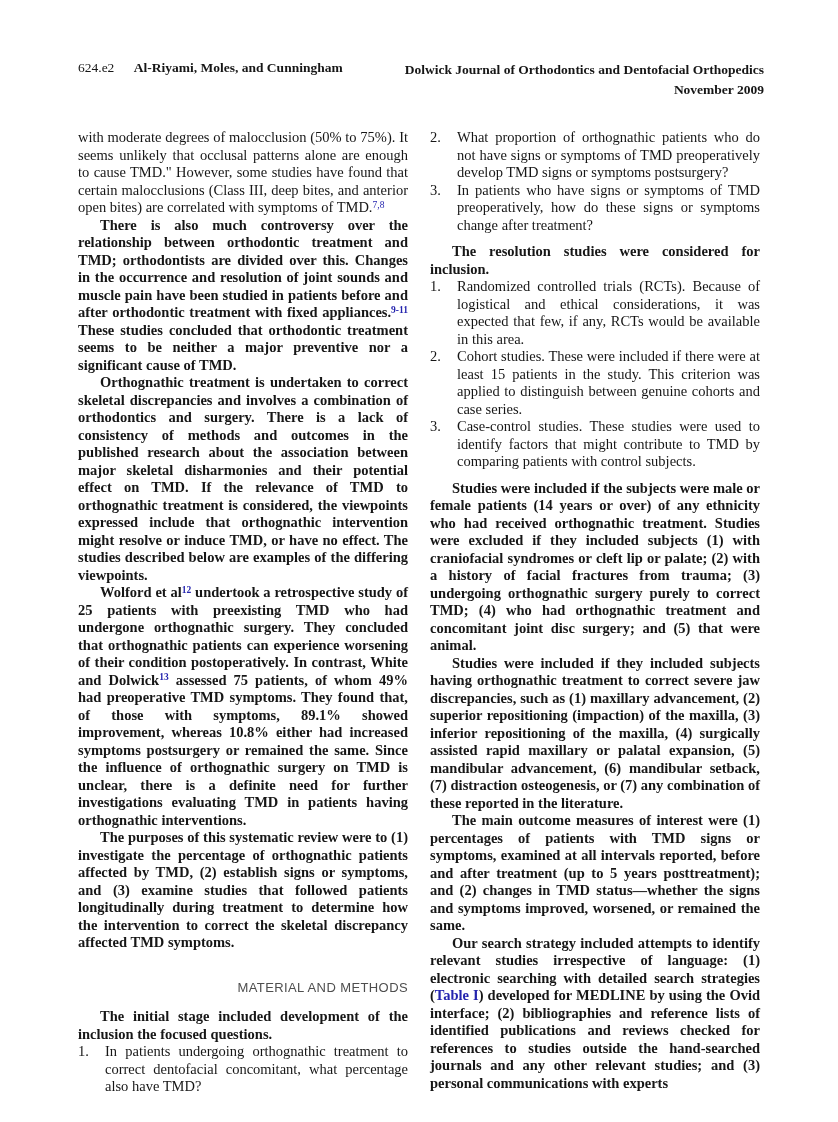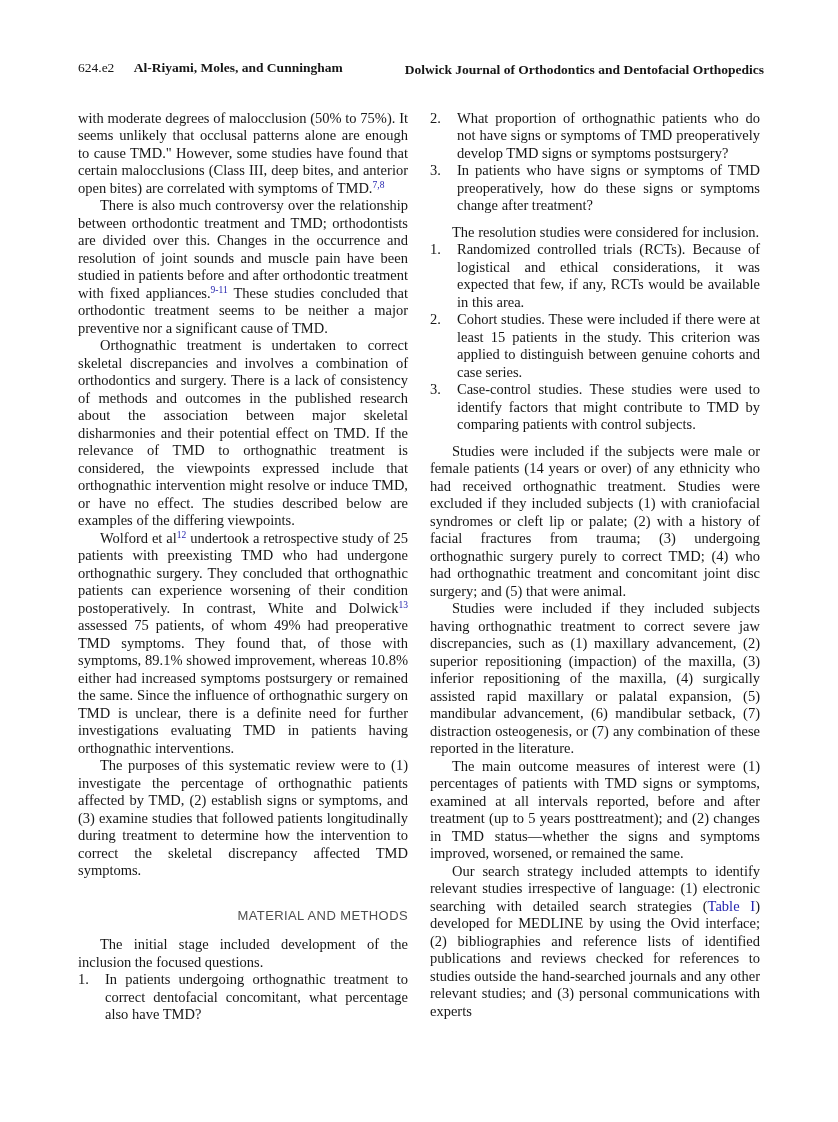--- a/index.html
+++ b/index.html
@@ -11,21 +11,21 @@
   
   .header{display:flex;justify-content:space-between;align-items:flex-start;font-size:13.5px;}
   .header-left{white-space:nowrap;}
   .page-num{margin-right:16px;}
   .authors{font-weight:bold;}
   .header-right{text-align:right;font-weight:bold;line-height:1.45;}
   
   .content{display:flex;gap:22px;margin-top:30px;}
   .col{width:330px;font-size:14.5px;line-height:17.5px;text-align:justify;hyphens:none;}
   .para{margin:0;}
-  .para.indent{text-indent:22px;}
+  .para.indent{text-indent:22px;font-weight:bold;}
   .gap{margin-top:9px;}
   .section-heading{
     font-family:"Liberation Sans",sans-serif;font-size:13px;color:#4e4e4e;
     letter-spacing:.4px;margin:27px 0 12px 0;text-align:right;
   }
   .list-item{display:flex;margin:0;}
   .li-num{flex:0 0 27px;}
   .li-body{flex:1;text-align:justify;}
   .sup{font-size:9.5px;position:relative;top:-4.5px;line-height:0;}
   .link{color:#2424ae;}
@@ -34,20 +34,21 @@
 <body>
 
 <div class="page">
   <div class="header">
     <div class="header-left">
       <span class="page-num">624.e2</span>
       <span class="authors">Al-Riyami, Moles, and Cunningham</span>
     </div>
     <div class="header-right">
       <div>Dolwick Journal of Orthodontics and Dentofacial Orthopedics</div>
+      <div>November 2009</div>
     </div>
   </div>
 
   <div class="content">
     <div class="col" id="left-col">
         <div class="para"><span>with moderate degrees of malocclusion (50% to 75%). It seems unlikely that occlusal patterns alone are enough to cause TMD." However, some studies have found that certain malocclusions (Class III, deep bites, and anterior open bites) are correlated with symptoms of TMD.</span><span class="sup link">7,8</span></div>
         <div class="para indent"><span>There is also much controversy over the relationship between orthodontic treatment and TMD; orthodontists are divided over this. Changes in the occurrence and resolution of joint sounds and muscle pain have been studied in patients before and after orthodontic treatment with fixed appliances.</span><span class="sup link">9-11</span><span> These studies concluded that orthodontic treatment seems to be neither a major preventive nor a significant cause of TMD.</span></div>
         <div class="para indent"><span>Orthognathic treatment is undertaken to correct skeletal discrepancies and involves a combination of orthodontics and surgery. There is a lack of consistency of methods and outcomes in the published research about the association between major skeletal disharmonies and their potential effect on TMD. If the relevance of TMD to orthognathic treatment is considered, the viewpoints expressed include that orthognathic intervention might resolve or induce TMD, or have no effect. The studies described below are examples of the differing viewpoints.</span></div>
         <div class="para indent"><span>Wolford et al</span><span class="sup link">12</span><span> undertook a retrospective study of 25 patients with preexisting TMD who had undergone orthognathic surgery. They concluded that orthognathic patients can experience worsening of their condition postoperatively. In contrast, White and Dolwick</span><span class="sup link">13</span><span> assessed 75 patients, of whom 49% had preoperative TMD symptoms. They found that, of those with symptoms, 89.1% showed improvement, whereas 10.8% either had increased symptoms postsurgery or remained the same. Since the influence of orthognathic surgery on TMD is unclear, there is a definite need for further investigations evaluating TMD in patients having orthognathic interventions.</span></div>
         <div class="para indent"><span>The purposes of this systematic review were to (1) investigate the percentage of orthognathic patients affected by TMD, (2) establish signs or symptoms, and (3) examine studies that followed patients longitudinally during treatment to determine how the intervention to correct the skeletal discrepancy affected TMD symptoms.</span></div>

